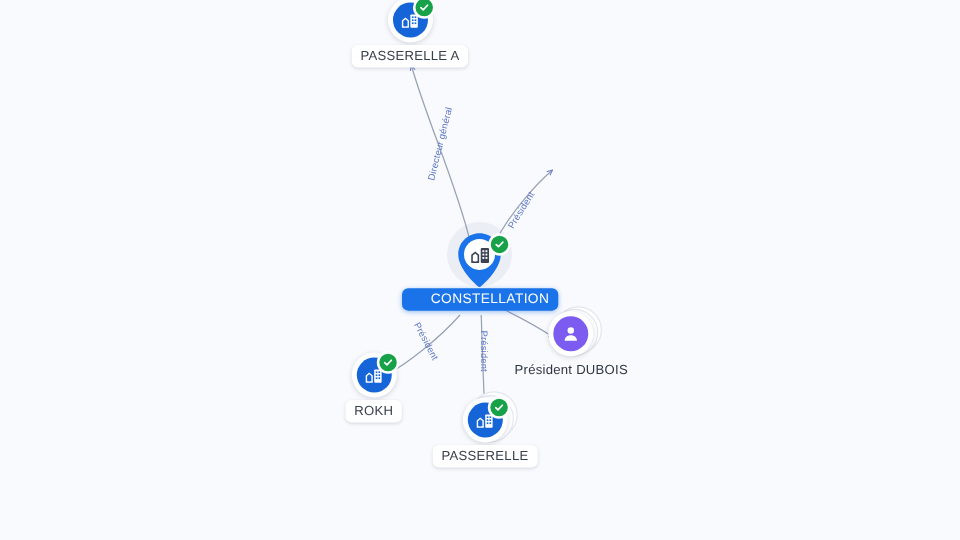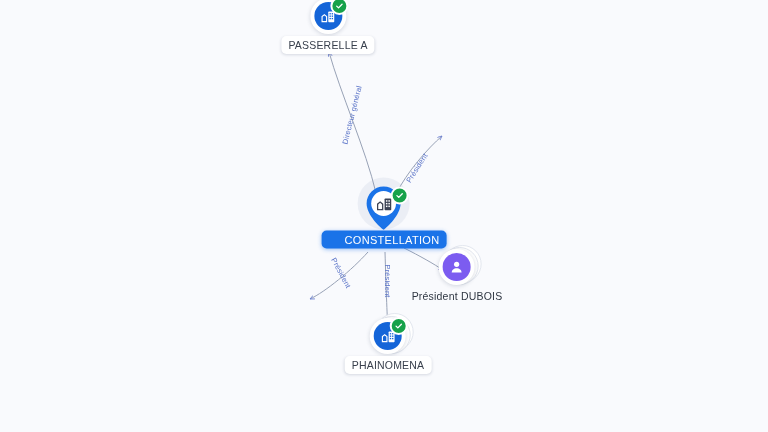--- a/index.html
+++ b/index.html
@@ -196,44 +196,69 @@
           <svg width="16" height="16" viewBox="0 0 24 24" aria-hidden="true">
             <circle cx="12" cy="8" r="3.9" fill="#ffffff"></circle>
             <path d="M4.6 20.4c0-4.1 3.3-6.6 7.4-6.6s7.4 2.5 7.4 6.6z" fill="#ffffff"></path>
           </svg>
         </div>
       </div>
       <div class="lbl plain">Président DUBOIS</div>
     </div>
   </div>
 
-
-  <div class="node" style="left:388px;top:346px;">
-    <div class="node-hit">
-      <div class="stack" style="width:36px;height:36px;">
-        <i style="left:6px;top:-5px;width:36px;height:36px;"></i>
-        <i style="left:3px;top:-2px;width:36px;height:36px;"></i>
-      </div>
+  <div class="node" style="left:299px;top:310px;">
+    <div class="node-hit">
       <div class="avatar">
         <div class="disc company">
           <svg width="17" height="17" viewBox="0 0 24 24" aria-hidden="true">
             <path fill="#ffffff" d="M3 20h8v-8.2L7 8.4 3 11.8V20zm1.6-1.6v-5.9L7 10.5l2.4 2v5.9H4.6z"></path>
             <rect x="12.6" y="5" width="8.4" height="15" rx="1" fill="#ffffff"></rect>
             <rect x="14.3" y="7.2" width="1.9" height="1.9" fill="#1565d8"></rect>
             <rect x="17.4" y="7.2" width="1.9" height="1.9" fill="#1565d8"></rect>
             <rect x="14.3" y="10.6" width="1.9" height="1.9" fill="#1565d8"></rect>
             <rect x="17.4" y="10.6" width="1.9" height="1.9" fill="#1565d8"></rect>
             <rect x="14.3" y="14" width="1.9" height="1.9" fill="#1565d8"></rect>
             <rect x="17.4" y="14" width="1.9" height="1.9" fill="#1565d8"></rect>
             <rect x="6.1" y="13.6" width="1.9" height="4.8" fill="#1565d8"></rect>
           </svg>
         </div>
         <span class="badge">
           <svg width="8" height="8" viewBox="0 0 12 12" aria-hidden="true">
             <path d="M2 6.2 L4.7 8.8 L10 3.3" fill="none" stroke="#ffffff" stroke-width="2" stroke-linecap="round" stroke-linejoin="round"></path>
           </svg>
         </span>
       </div>
-      <div class="lbl">PHAINOMENA</div>
+      <div class="lbl">ROKH</div>
+    </div>
+  </div>
+
+  <div class="node" style="left:388px;top:346px;">
+    <div class="node-hit">
+      <div class="stack" style="width:36px;height:36px;">
+        <i style="left:6px;top:-5px;width:36px;height:36px;"></i>
+        <i style="left:3px;top:-2px;width:36px;height:36px;"></i>
+      </div>
+      <div class="avatar">
+        <div class="disc company">
+          <svg width="17" height="17" viewBox="0 0 24 24" aria-hidden="true">
+            <path fill="#ffffff" d="M3 20h8v-8.2L7 8.4 3 11.8V20zm1.6-1.6v-5.9L7 10.5l2.4 2v5.9H4.6z"></path>
+            <rect x="12.6" y="5" width="8.4" height="15" rx="1" fill="#ffffff"></rect>
+            <rect x="14.3" y="7.2" width="1.9" height="1.9" fill="#1565d8"></rect>
+            <rect x="17.4" y="7.2" width="1.9" height="1.9" fill="#1565d8"></rect>
+            <rect x="14.3" y="10.6" width="1.9" height="1.9" fill="#1565d8"></rect>
+            <rect x="17.4" y="10.6" width="1.9" height="1.9" fill="#1565d8"></rect>
+            <rect x="14.3" y="14" width="1.9" height="1.9" fill="#1565d8"></rect>
+            <rect x="17.4" y="14" width="1.9" height="1.9" fill="#1565d8"></rect>
+            <rect x="6.1" y="13.6" width="1.9" height="4.8" fill="#1565d8"></rect>
+          </svg>
+        </div>
+        <span class="badge">
+          <svg width="8" height="8" viewBox="0 0 12 12" aria-hidden="true">
+            <path d="M2 6.2 L4.7 8.8 L10 3.3" fill="none" stroke="#ffffff" stroke-width="2" stroke-linecap="round" stroke-linejoin="round"></path>
+          </svg>
+        </span>
+      </div>
+      <div class="lbl">PASSERELLE</div>
     </div>
   </div>
 
 </div>
 
 </body></html>

